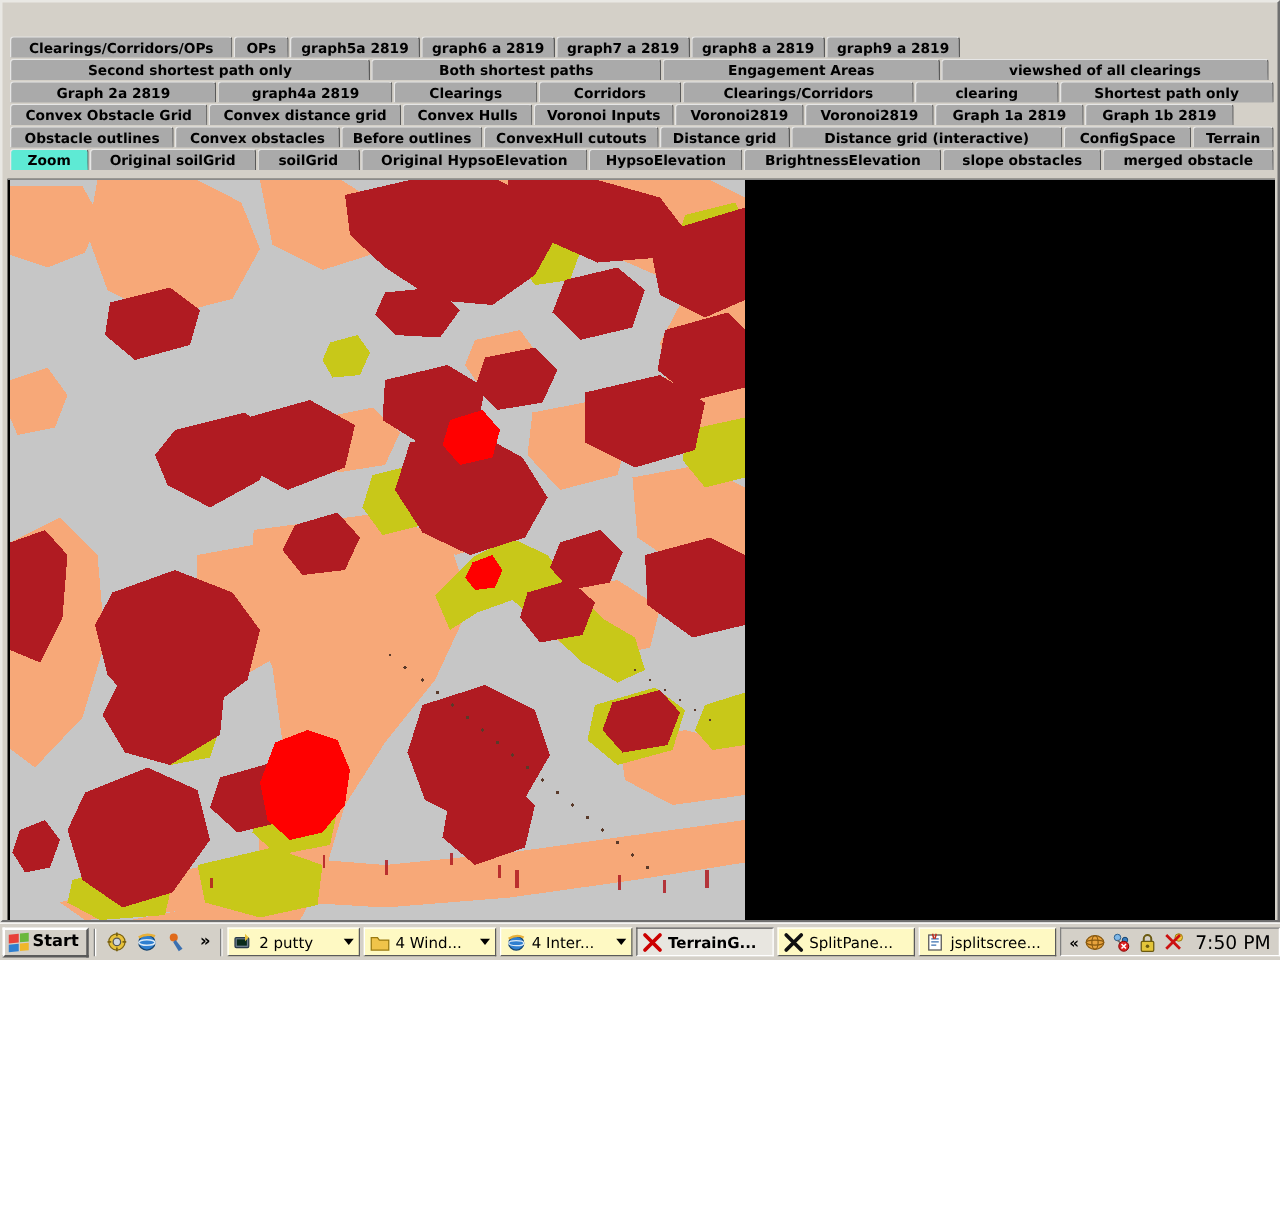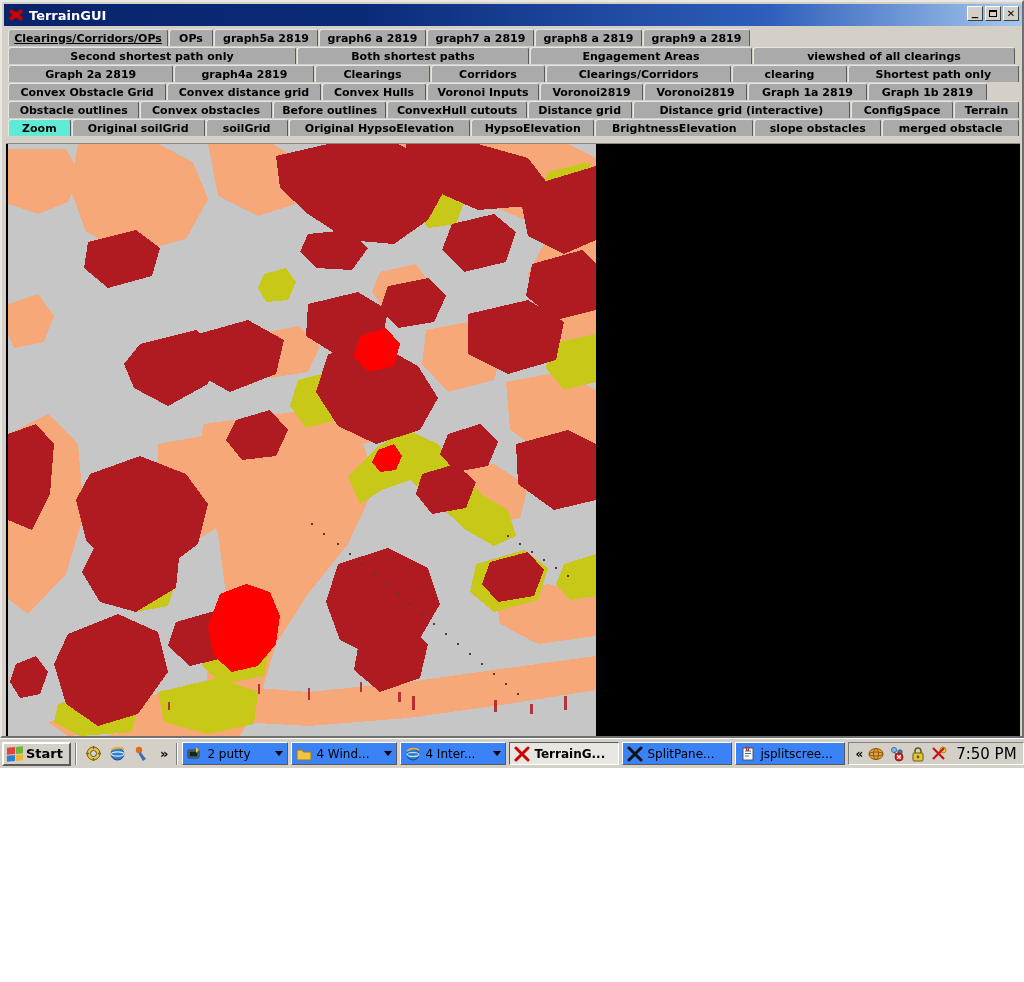--- a/index.html
+++ b/index.html
@@ -127,21 +127,21 @@
   .winflag i:nth-child(4){background:#f0b72a;}
 
   .tbdiv{width:2px;height:22px;margin:0 4px;
     border-left:1px solid #808080;border-right:1px solid #ffffff;}
 
   #quicklaunch{display:flex;align-items:center;gap:7px;padding:0 4px;}
   .qlicon{width:17px;height:17px;position:relative;}
 
   .taskbtn{
     height:23px;min-width:0;display:flex;align-items:center;
-    background:#3b82f6;
+    background:#fef9c3;
     border-top:1px solid #ffffff;border-left:1px solid #ffffff;
     border-right:1px solid #5a5a5a;border-bottom:1px solid #5a5a5a;
     padding:0 4px;margin-right:3px;box-sizing:border-box;cursor:default;
     font-size:12px;color:#000;
     font-family:"DejaVu Sans","Liberation Sans",sans-serif;
   }
   .taskbtn.active{
     background:#e8e6e0;
     border-top:1px solid #5a5a5a;border-left:1px solid #5a5a5a;
     border-right:1px solid #ffffff;border-bottom:1px solid #ffffff;
@@ -163,42 +163,24 @@
   #tray .chev{font-size:12px;color:#000;font-weight:bold;}
   .tray-icon{width:16px;height:16px;position:relative;}
   #clock{font-size:15px;color:#000000;margin-left:4px;white-space:nowrap;
     font-family:"DejaVu Sans","Liberation Sans",sans-serif;}
 </style>
 </head>
 <body>
 
 <div id="window">
 
-  <div id="titlebar">
-    <div id="title-icon">
-      <span class="x1"></span>
-        <span class="x2"></span>
-    </div>
-    <div id="title-text">TerrainGUI</div>
-    <div id="titlebtns">
-      <div class="wbtn min">
-          <span class="gl">_</span>
-        </div>
-      <div class="wbtn max">
-          <span class="bx"></span>
-        </div>
-      <div class="wbtn close">
-          <span class="gl">✕</span>
-        </div>
-    </div>
-  </div>
 
   <div id="tabpane">
       <div class="tabrow">
-        <div class="tab" style="width: 160px; text-decoration: underline;">
+        <div class="tab" style="width: 178px;">
           <span>Clearings/Corridors/OPs</span>
         </div>
         <div class="tab" style="width: 44px;">
           <span>OPs</span>
         </div>
         <div class="tab" style="width: 104px;">
           <span>graph5a 2819</span>
         </div>
         <div class="tab" style="width: 107px;">
           <span>graph6 a 2819</span>

